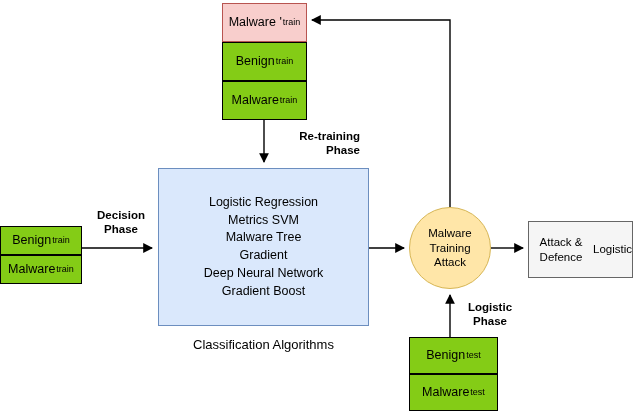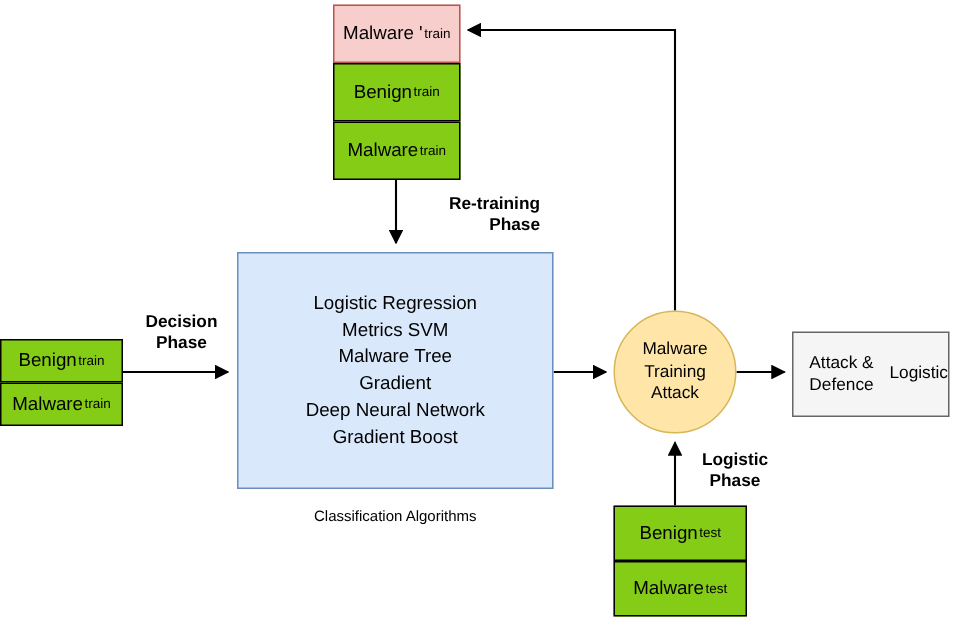--- a/index.html
+++ b/index.html
@@ -65,21 +65,21 @@
   #algo-box .algo-line {
     display: block;
     line-height: 1.42;
     white-space: nowrap;
   }
   #algo-caption {
     left: 158px;
     top: 336px;
     width: 211px;
     height: 18px;
-    font-size: 10px;
+    font-size: 13px;
   }
   
   #model-ellipse {
     left: 409px;
     top: 207px;
     width: 82px;
     height: 82px;
     border-radius: 50%;
     background: #ffe6a8;
     border: 1px solid #d6b656;

